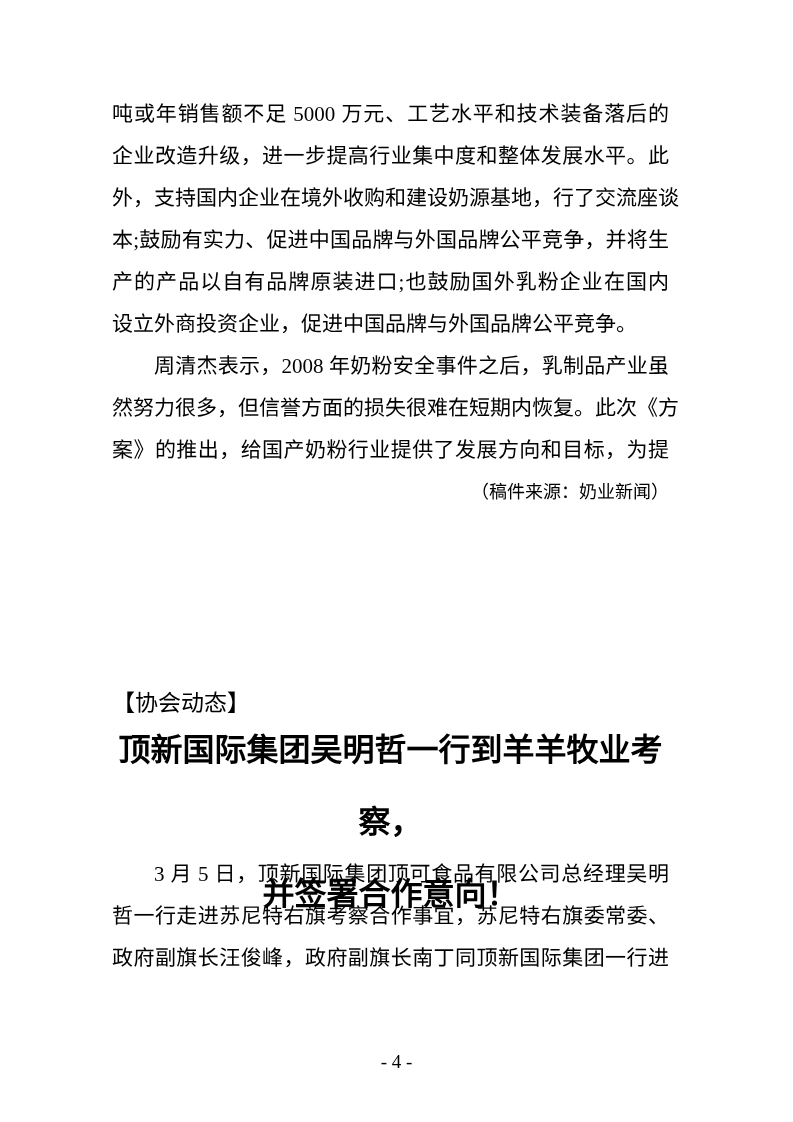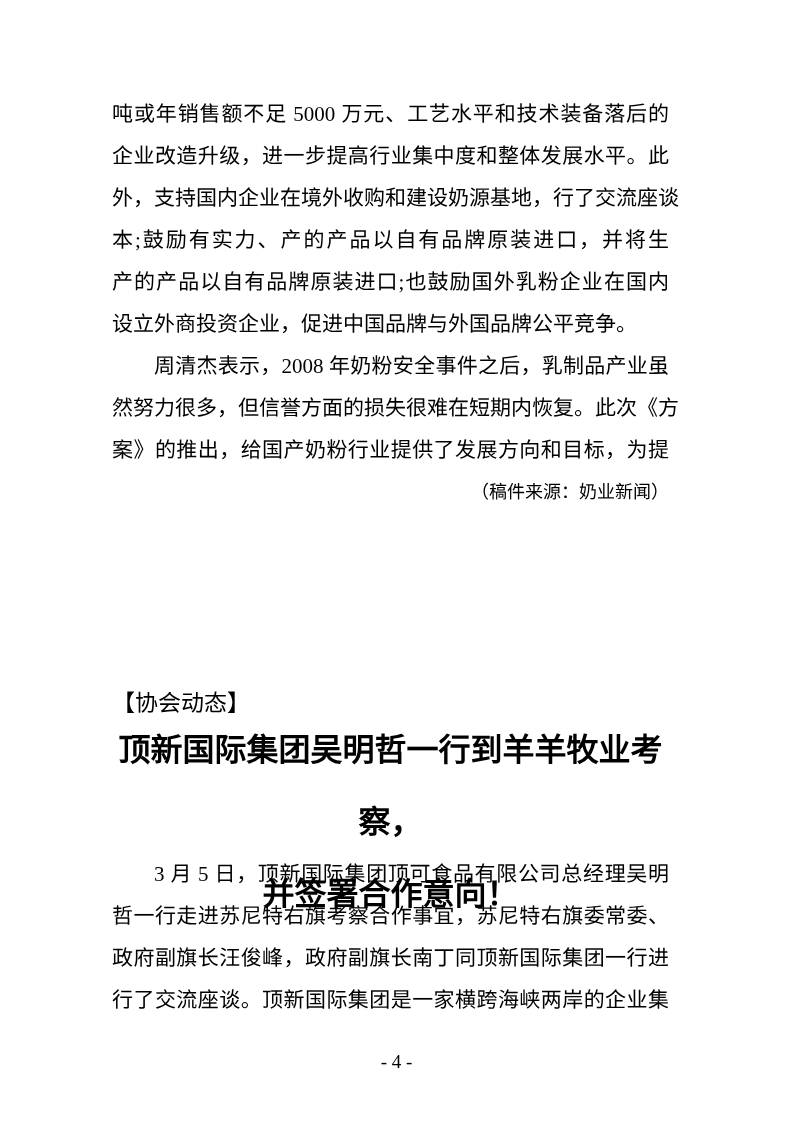--- a/index.html
+++ b/index.html
@@ -43,21 +43,21 @@
 </style>
 </head>
 <body>
 
 <div class="content-block bodytext">
 
   <div>
     <div class="line">吨或年销售额不足 5000 万元、工艺水平和技术装备落后的</div>
     <div class="line">企业改造升级，进一步提高行业集中度和整体发展水平。此</div>
     <div class="line">外，支持国内企业在境外收购和建设奶源基地，行了交流座谈</div>
-    <div class="line">本;鼓励有实力、产的产品以自有品牌原装进口，并将生</div>
+    <div class="line">本;鼓励有实力、促进中国品牌与外国品牌公平竞争，并将生</div>
     <div class="line">产的产品以自有品牌原装进口;也鼓励国外乳粉企业在国内</div>
     <div class="line last">设立外商投资企业，促进中国品牌与外国品牌公平竞争。</div>
   </div>
 
   <div>
     <div class="line indent">周清杰表示，2008 年奶粉安全事件之后，乳制品产业虽</div>
     <div class="line">然努力很多，但信誉方面的损失很难在短期内恢复。此次《方</div>
     <div class="line">案》的推出，给国产奶粉行业提供了发展方向和目标，为提</div>
   </div>
 
@@ -68,16 +68,15 @@
 
 <div class="headline">
   <div>顶新国际集团吴明哲一行到羊羊牧业考察，</div>
   <div>并签署合作意向！</div>
 </div>
 
 <div class="content-block para3">
   <div class="line indent">3 月 5 日，顶新国际集团顶可食品有限公司总经理吴明</div>
   <div class="line">哲一行走进苏尼特右旗考察合作事宜，苏尼特右旗委常委、</div>
   <div class="line">政府副旗长汪俊峰，政府副旗长南丁同顶新国际集团一行进</div>
-  <div class="line">行了交流座谈。顶新国际集团是一家横跨海峡两岸的企业集</div>
 </div>
 
 <div class="page-footer">- 4 -</div>
 
 </body></html>

